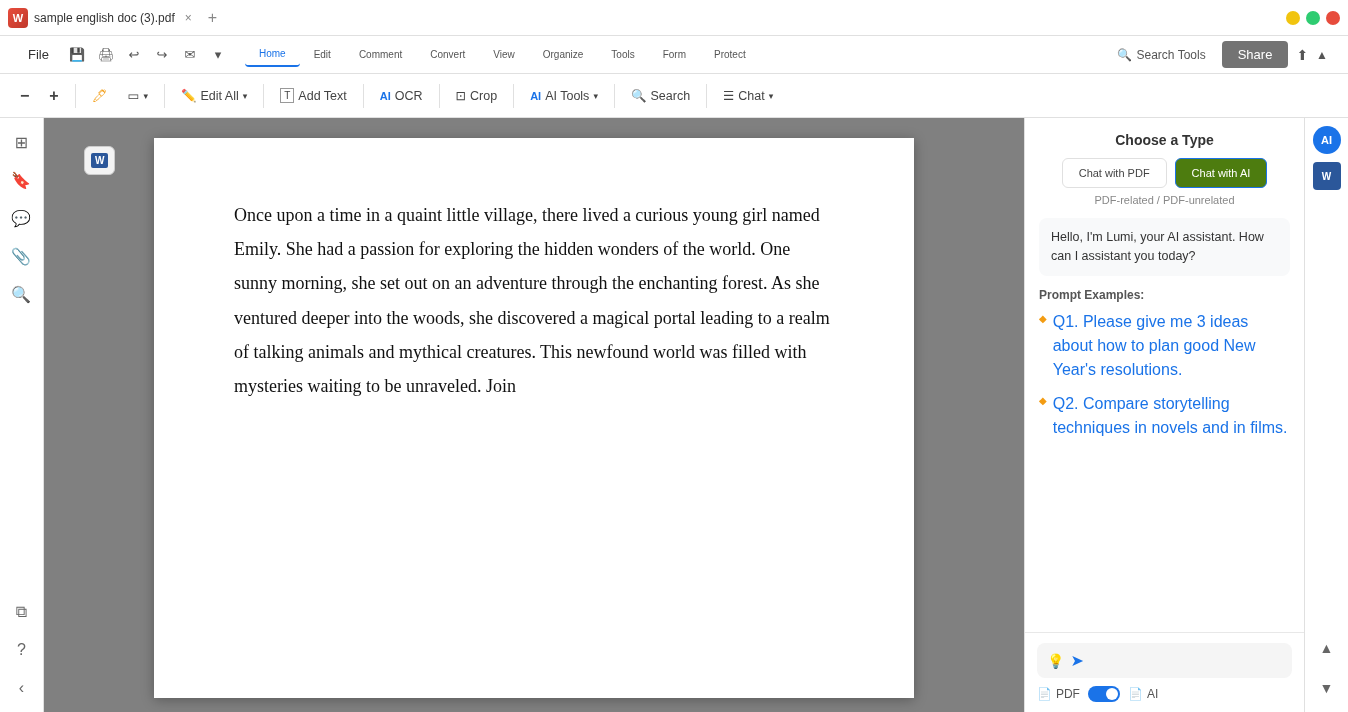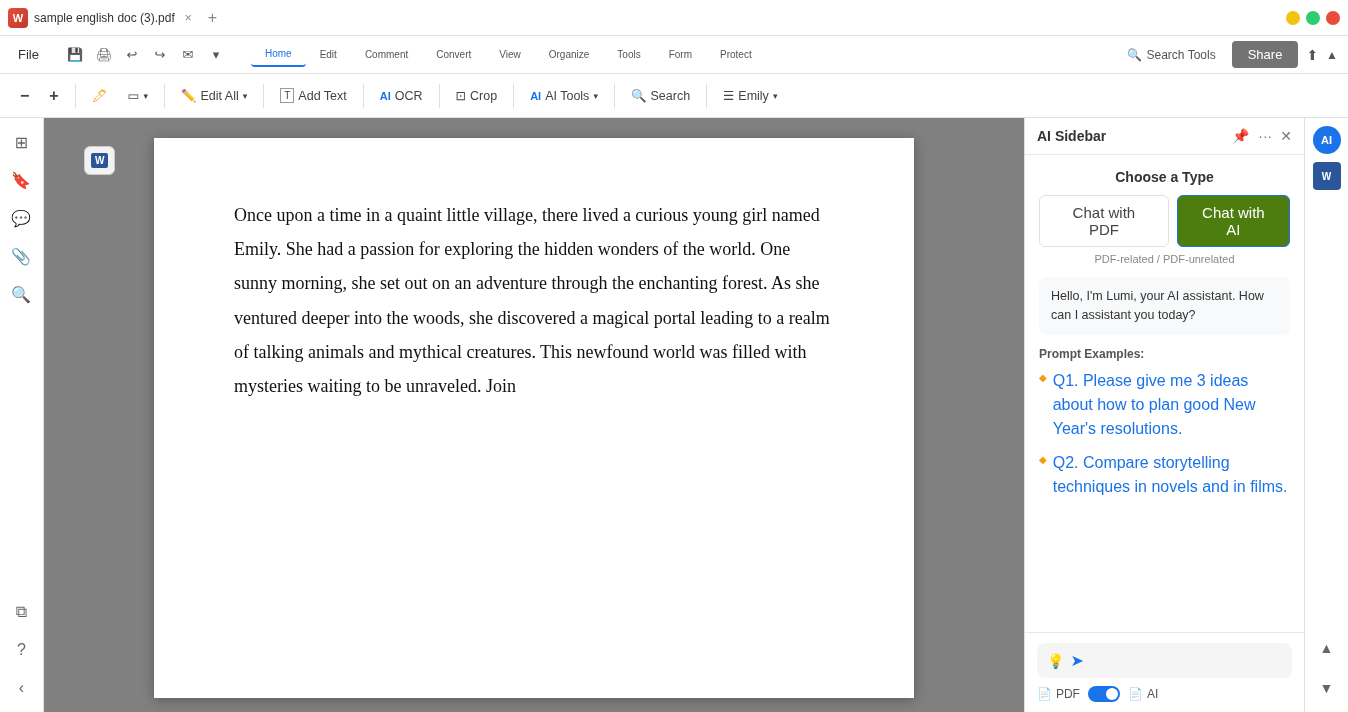--- a/index.html
+++ b/index.html
@@ -12,21 +12,21 @@
     .tab-label { font-size: 12px; color: #333; }
     .tab-close { color: #888; cursor: pointer; font-size: 12px; padding: 2px 4px; }
     .tab-add { color: #888; cursor: pointer; font-size: 16px; padding: 2px 6px; }
     .window-btn { width: 14px; height: 14px; border-radius: 50%; cursor: pointer; }
     .btn-minimize { background: #f1c40f; }
     .btn-maximize { background: #2ecc71; }
     .btn-close { background: #e74c3c; }
     .window-controls { display: flex; gap: 6px; margin-left: 8px; }
 
     
-    .menubar { background: #fff; display: flex; align-items: center; height: 38px; padding: 0 10px; border-bottom: 1px solid #e0e0e0; gap: 12px; }
+    .menubar { background: #fff; display: flex; align-items: center; height: 38px; padding: 0 20px; border-bottom: 1px solid #e0e0e0; gap: 4px; }
     .menu-file { font-size: 13px; color: #333; padding: 4px 8px; cursor: pointer; }
     .menu-toolbar-icons { display: flex; align-items: center; gap: 2px; margin-left: 4px; }
     .toolbar-icon-btn { width: 26px; height: 26px; display: flex; align-items: center; justify-content: center; border-radius: 4px; cursor: pointer; color: #555; font-size: 13px; }
     .menu-tabs { display: flex; align-items: center; margin-left: 10px; }
     .menu-tab { padding: 6px 14px; font-size: 10px; color: #555; cursor: pointer; border-radius: 4px; }
     .menu-tab.active { color: #1a73e8; border-bottom: 2px solid #1a73e8; font-weight: 500; }
     .menu-right { margin-left: auto; display: flex; align-items: center; gap: 8px; }
     .search-tools-btn { display: flex; align-items: center; gap: 4px; color: #555; font-size: 12px; cursor: pointer; padding: 4px 8px; border-radius: 4px; }
     .share-btn { background: #737373; color: white; border: none; border-radius: 4px; padding: 6px 16px; font-size: 13px; cursor: pointer; font-weight: 500; }
     .upload-icon { color: #555; cursor: pointer; font-size: 14px; }
@@ -61,21 +61,21 @@
     
     .right-panel-icons { width: 44px; background: #fff; border-left: 1px solid #e0e0e0; display: flex; flex-direction: column; align-items: center; padding: 8px 0; gap: 8px; }
     .right-icon { width: 32px; height: 32px; display: flex; align-items: center; justify-content: center; border-radius: 4px; cursor: pointer; font-size: 14px; color: #666; }
     .right-icon.active { background: #1a73e8; color: white; border-radius: 50%; }
 
     
     .ai-content { flex: 1; overflow-y: auto; padding: 14px; display: flex; flex-direction: column; gap: 12px; }
     .choose-type { text-align: center; }
     .choose-type-label { font-size: 14px; font-weight: 600; color: #333; margin-bottom: 10px; }
     .type-buttons { display: flex; gap: 8px; justify-content: center; }
-    .type-btn { padding: 8px 16px; border-radius: 6px; font-size: 15px; cursor: pointer; border: 1px solid #e0e0e0; background: #fff; color: #444; }
+    .type-btn { padding: 8px 16px; border-radius: 6px; font-size: 11px; cursor: pointer; border: 1px solid #e0e0e0; background: #fff; color: #444; }
     .type-btn.active { background: #4d7c0f; color: white; border-color: #1a73e8; }
     .pdf-unrelated-note { text-align: center; font-size: 11px; color: #888; margin-top: 6px; }
 
     .ai-greeting { background: #f8f9fa; border-radius: 8px; padding: 10px 12px; font-size: 12.5px; color: #333; line-height: 1.5; }
 
     .prompt-examples { }
     .prompt-label { font-size: 12px; font-weight: 600; color: #555; margin-bottom: 8px; }
     .prompt-item { display: flex; align-items: flex-start; gap: 6px; margin-bottom: 10px; cursor: pointer; }
     .prompt-dot { color: #f39c12; font-size: 10px; margin-top: 3px; flex-shrink: 0; }
     .prompt-text { font-size: 16px; color: #1a73e8; line-height: 1.5; }
@@ -188,21 +188,21 @@
     <span class="arrow">▾</span>
   </div>
   <div class="toolbar-divider"></div>
   <div class="toolbar-btn">
     <span>🔍</span>
     <span>Search</span>
   </div>
   <div class="toolbar-divider"></div>
   <div class="toolbar-btn">
     <span>☰</span>
-    <span>Emily</span>
+    <span>Chat</span>
     <span class="arrow">▾</span>
   </div>
 </div>
 
 <div class="main-layout">
 
   <div class="left-sidebar">
     <div class="sidebar-icon" title="Pages">⊞</div>
     <div class="sidebar-icon" title="Bookmarks">🔖</div>
     <div class="sidebar-icon" title="Comments">💬</div>
@@ -220,28 +220,20 @@
       <div style="position:absolute; left:-70px; top: 8px; background:rgba(255,255,255,0.9); border:1px solid #ccc; border-radius:6px; padding:6px; display:flex; align-items:center; gap:4px; font-size:12px; color:#333;">
         <span style="background:#2b579a;color:white;font-size:10px;font-weight:bold;padding:2px 4px;border-radius:2px;">W</span>
       </div>
       <div class="pdf-page">
         <p class="pdf-text">Once upon a time in a quaint little village, there lived a curious young girl named Emily. She had a passion for exploring the hidden wonders of the world. One sunny morning, she set out on an adventure through the enchanting forest. As she ventured deeper into the woods, she discovered a magical portal leading to a realm of talking animals and mythical creatures. This newfound world was filled with mysteries waiting to be unraveled. Join</p>
       </div>
     </div>
   </div>
 
   <div class="ai-sidebar">
-    <div class="ai-sidebar-header">
-      <span class="ai-sidebar-title">AI Sidebar</span>
-      <div class="ai-header-icons">
-        <span class="ai-header-icon">📌</span>
-        <span class="ai-header-icon">···</span>
-        <span class="ai-header-icon">✕</span>
-      </div>
-    </div>
 
     <div class="ai-content">
 
       <div class="choose-type">
         <div class="choose-type-label">Choose a Type</div>
         <div class="type-buttons">
           <button class="type-btn">Chat with PDF</button>
           <button class="type-btn active">Chat with AI</button>
         </div>
         <div class="pdf-unrelated-note">PDF-related / PDF-unrelated</div>

